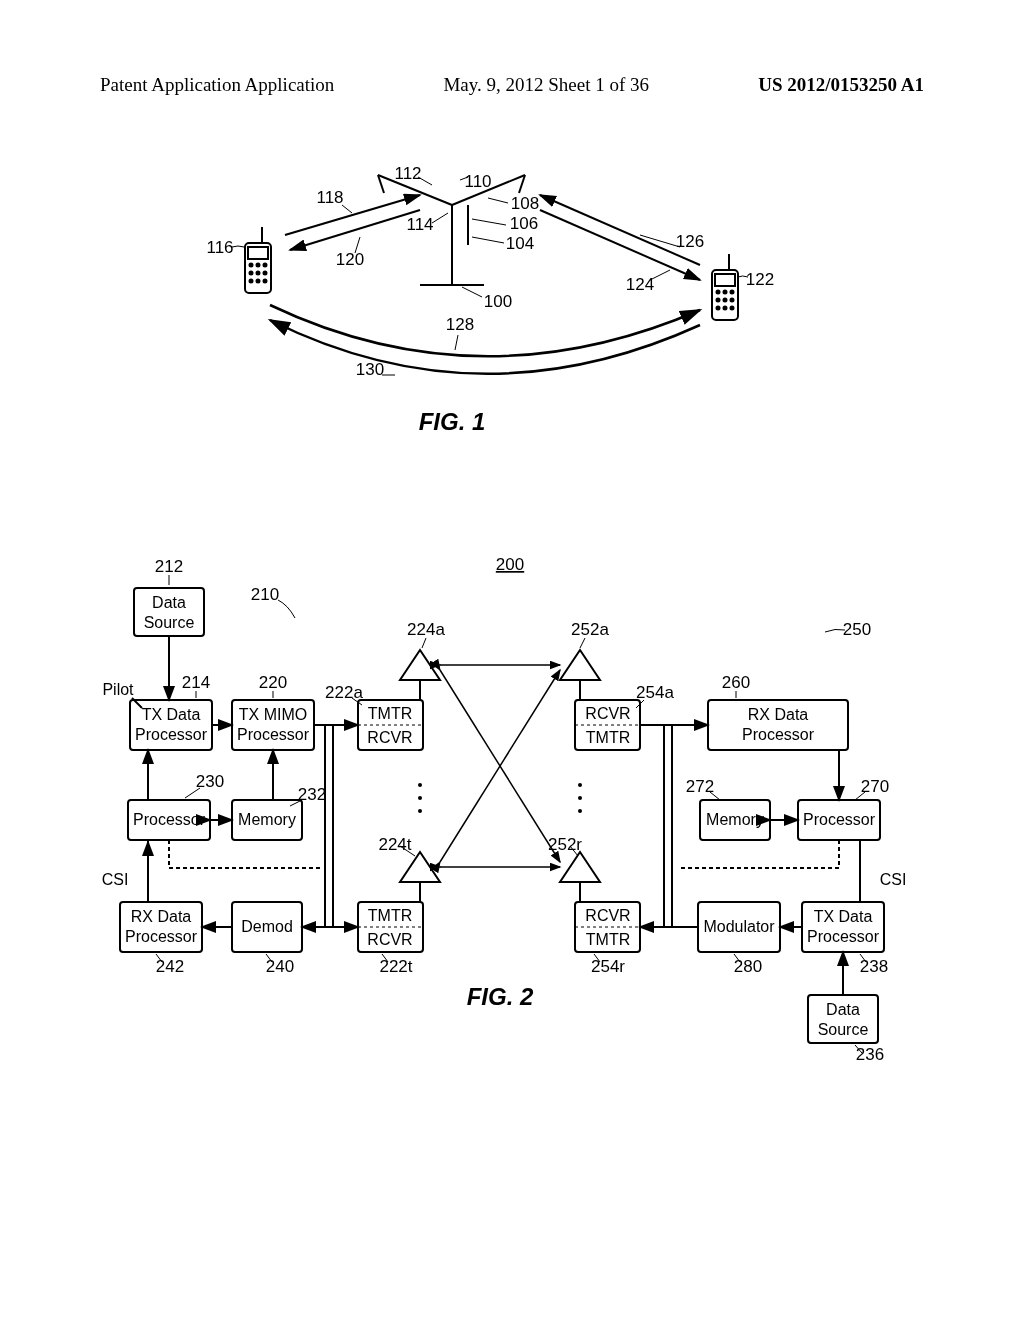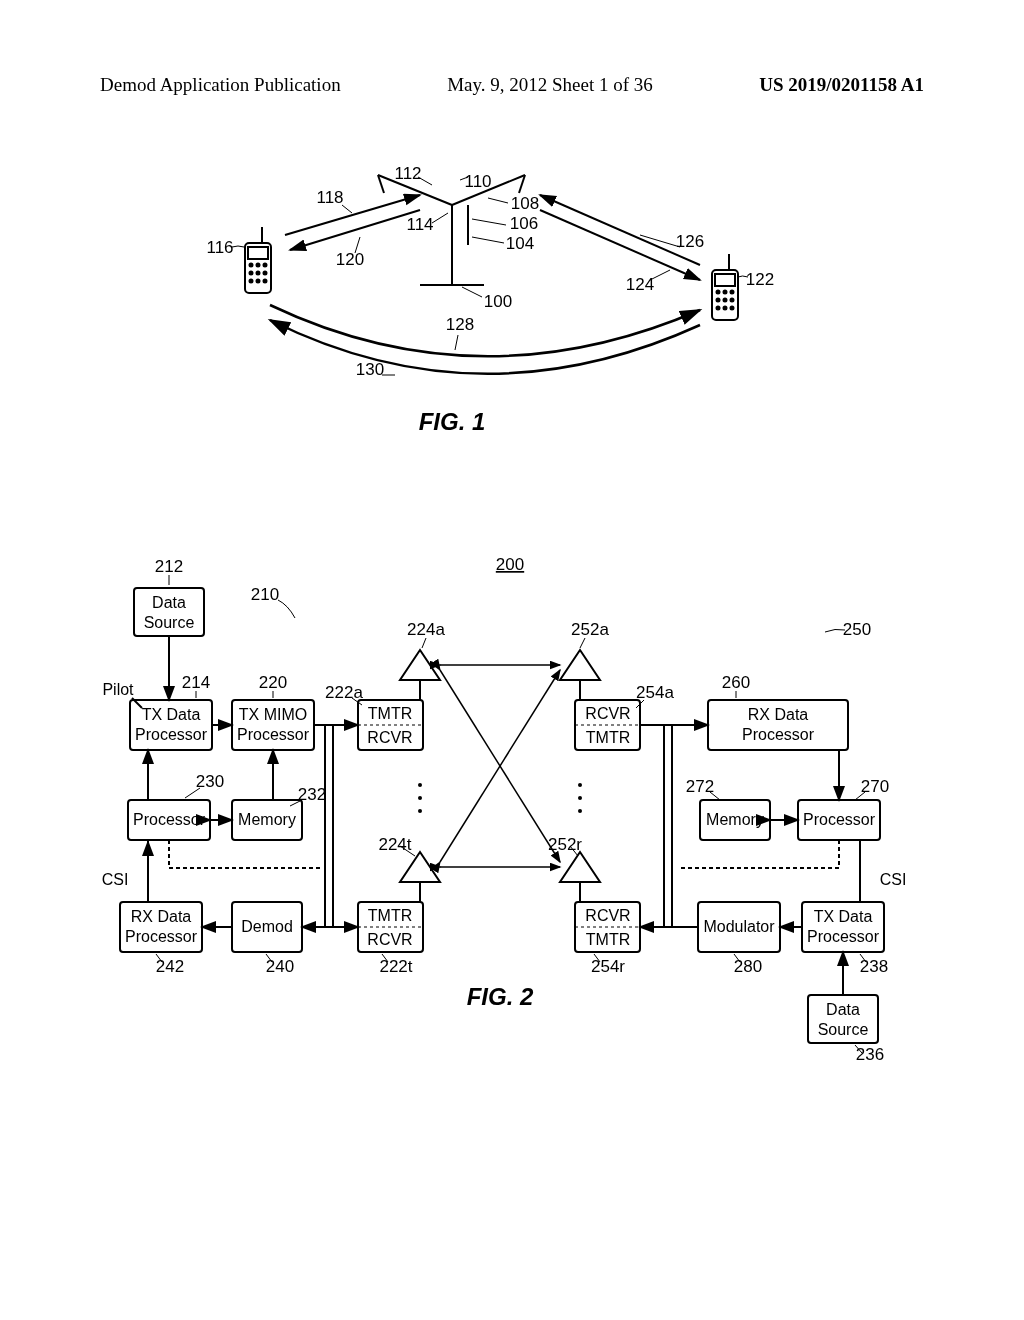--- a/index.html
+++ b/index.html
@@ -45,23 +45,23 @@
       font-weight: bold;
       font-style: italic;
       font-size: 24px;
       text-anchor: middle;
     }
   </style>
 </head>
 <body>
 
 <div class="header">
-  <span>Demod Application Publication</span>
+  <span>Patent Application Application</span>
   <span>May. 9, 2012  Sheet 1 of 36</span>
-  <span class="bold">US 2019/0201158 A1</span>
+  <span class="bold">US 2012/0153250 A1</span>
 </div>
 
 <div class="figure-area fig1-area">
 <svg width="1024" height="280" viewBox="0 0 1024 280">
   <defs>
     <marker id="arrow" markerWidth="10" markerHeight="10" refX="8" refY="3" orient="auto">
       <path d="M0,0 L9,3 L0,6 Z" fill="#000"></path>
     </marker>
     <marker id="arrowboth" markerWidth="10" markerHeight="10" refX="8" refY="3" orient="auto">
       <path d="M0,0 L9,3 L0,6 Z" fill="#000"></path>

